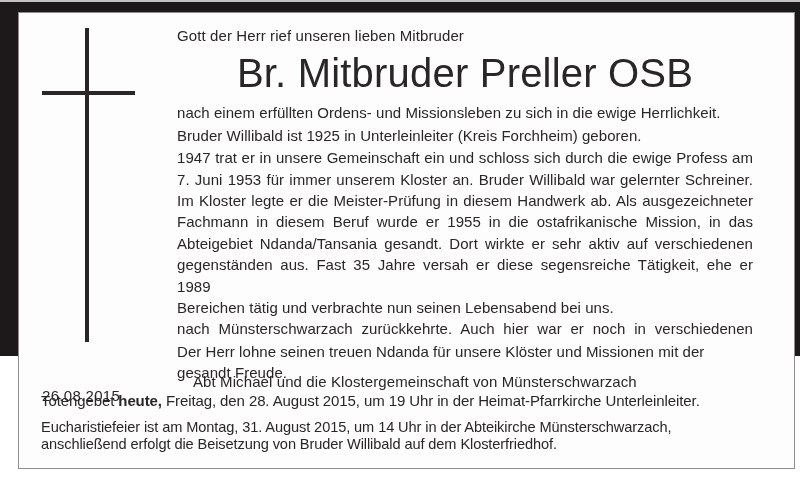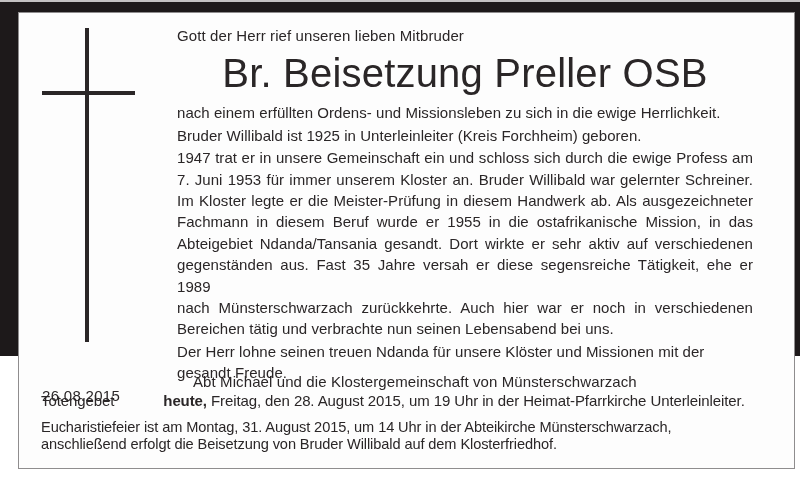--- a/index.html
+++ b/index.html
@@ -98,21 +98,21 @@
   }
   .totengebet {
     position: absolute;
     left: 22px; top: 378px;
     width: 740px;
     font-size: 15px;
     line-height: 20px;
     letter-spacing: -0.1px;
     white-space: nowrap;
   }
-  .totengebet .em { font-weight: bold; margin-left: 45px; }
+  .totengebet .em { font-weight: bold; }
   .eucharist {
     position: absolute;
     left: 22px; top: 406px;
     width: 745px;
     font-size: 14.6px;
     line-height: 17.4px;
     letter-spacing: -0.1px;
   }
   .eucharist .line { white-space: nowrap; }
 </style>
@@ -122,38 +122,38 @@
 <div class="frame">
   <div class="scan-topline"></div>
 
   <div class="page">
 
     <div class="cross-v"></div>
     <div class="cross-h"></div>
 
     <div class="intro">Gott der Herr rief unseren lieben Mitbruder</div>
 
-    <div class="name-title">Br. Beisetzung Preller OSB</div>
+    <div class="name-title">Br. Mitbruder Preller OSB</div>
 
     <div class="obituary">
       <div class="para">
         <div class="line">nach einem erfüllten Ordens- und Missionsleben zu sich in die ewige Herrlichkeit.</div>
       </div>
       <div class="para">
         <div class="line">Bruder Willibald ist 1925 in Unterleinleiter (Kreis Forchheim) geboren.</div>
       </div>
       <div class="para">
         <div class="line jl">1947 trat er in unsere Gemeinschaft ein und schloss sich durch die ewige Profess am</div>
         <div class="line jl">7. Juni 1953 für immer unserem Kloster an. Bruder Willibald war gelernter Schreiner.</div>
         <div class="line jl">Im Kloster legte er die Meister-Prüfung in diesem Handwerk ab. Als ausgezeichneter</div>
         <div class="line jl">Fachmann in diesem Beruf wurde er 1955 in die ostafrikanische Mission, in das</div>
         <div class="line jl">Abteigebiet Ndanda/Tansania gesandt. Dort wirkte er sehr aktiv auf verschiedenen</div>
         <div class="line jl">gegenständen aus. Fast 35 Jahre versah er diese segensreiche Tätigkeit, ehe er 1989</div>
+        <div class="line">Bereichen tätig und verbrachte nun seinen Lebensabend bei uns.</div>
         <div class="line jl">nach Münsterschwarzach zurückkehrte. Auch hier war er noch in verschiedenen</div>
-        <div class="line">Bereichen tätig und verbrachte nun seinen Lebensabend bei uns.</div>
       </div>
       <div class="para">
         <div class="line">Der Herr lohne seinen treuen Ndanda für unsere Klöster und Missionen mit der</div>
         <div class="line">gesandt Freude.</div>
       </div>
     </div>
 
     <div class="sign-row">
       <span class="sign-date">26.08.2015</span>
       <span class="sign-text">Abt Michael und die Klostergemeinschaft von Münsterschwarzach</span>

